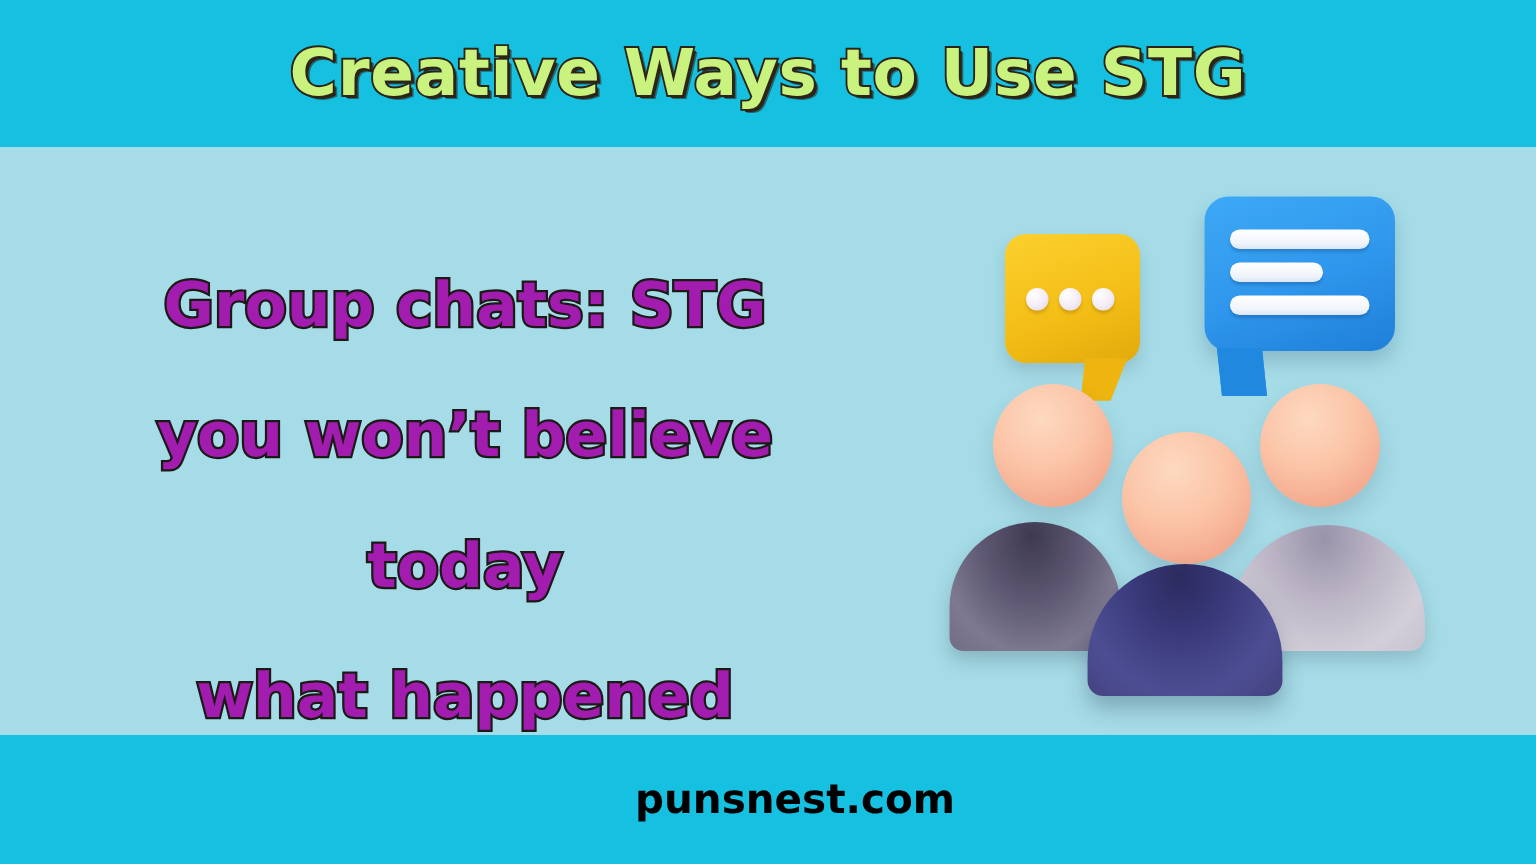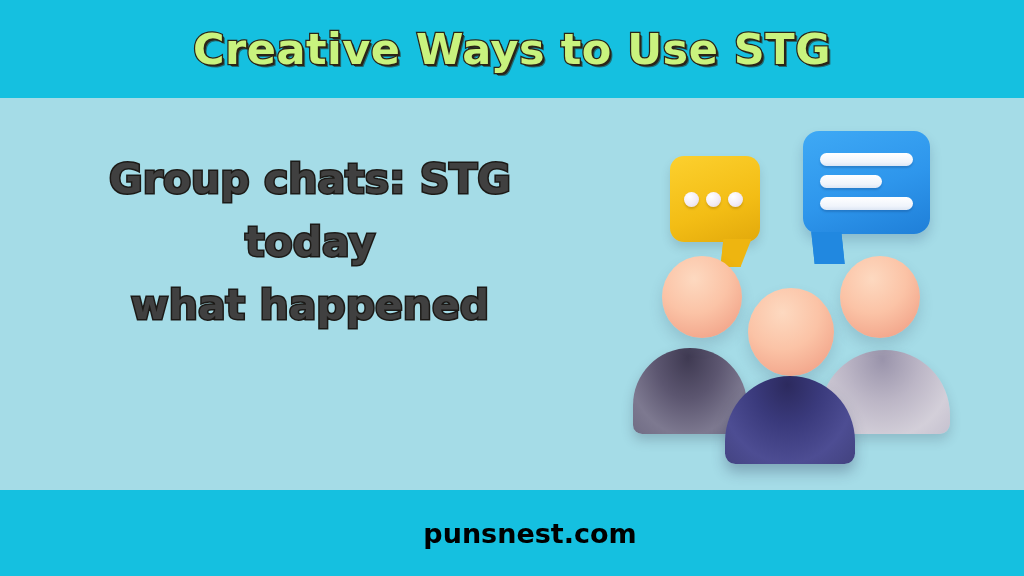--- a/index.html
+++ b/index.html
@@ -58,24 +58,25 @@
     left: 40px;
     top: 50px;
     width: 540px;
     text-align: center;
   }
   .caption-line {
     font-family: "DejaVu Sans", sans-serif;
     font-size: 41px;
     font-weight: bold;
     line-height: 63px;
-    color: #404040;
+    color: #a21caf;
     -webkit-text-stroke: 3px #1c1a17;
     paint-order: stroke fill;
     white-space: nowrap;
+    margin-top: 24px;
   }
 
   
   .illustration {
     position: absolute;
     left: 600px;
     top: 0px;
     width: 400px;
     height: 392px;
   }
@@ -215,20 +216,21 @@
 <div class="canvas">
 
   <div class="header-band">
     <div class="header-title">Creative Ways to Use STG</div>
   </div>
 
   <div class="body-area">
 
     <div class="caption">
       <div class="caption-line">Group chats: STG</div>
+      <div class="caption-line">you won’t believe</div>
       <div class="caption-line">today</div>
       <div class="caption-line">what happened</div>
     </div>
 
     <div class="illustration">
 
       <div class="bubble bubble-yellow">
         <div class="dots">
           <span class="dot"></span>
           <span class="dot"></span>

